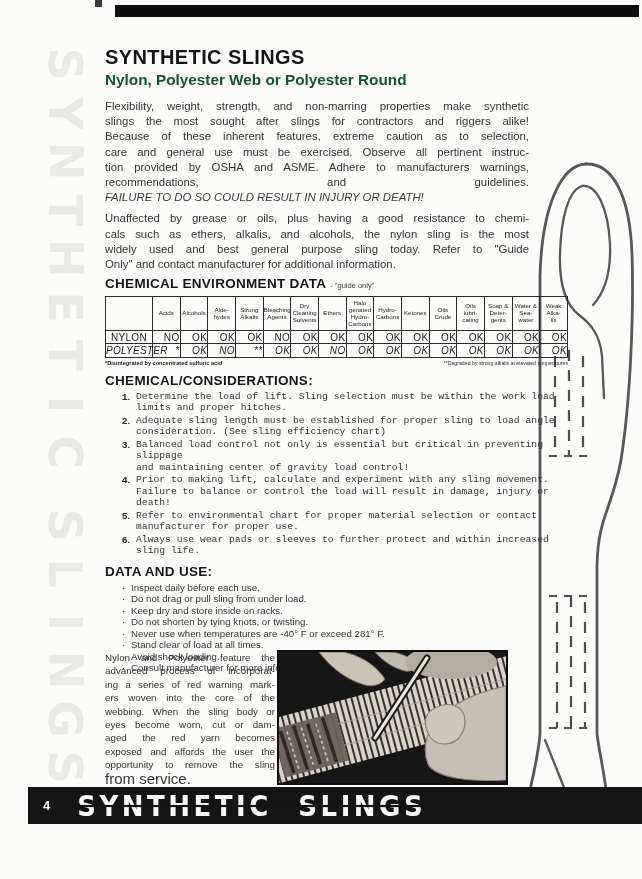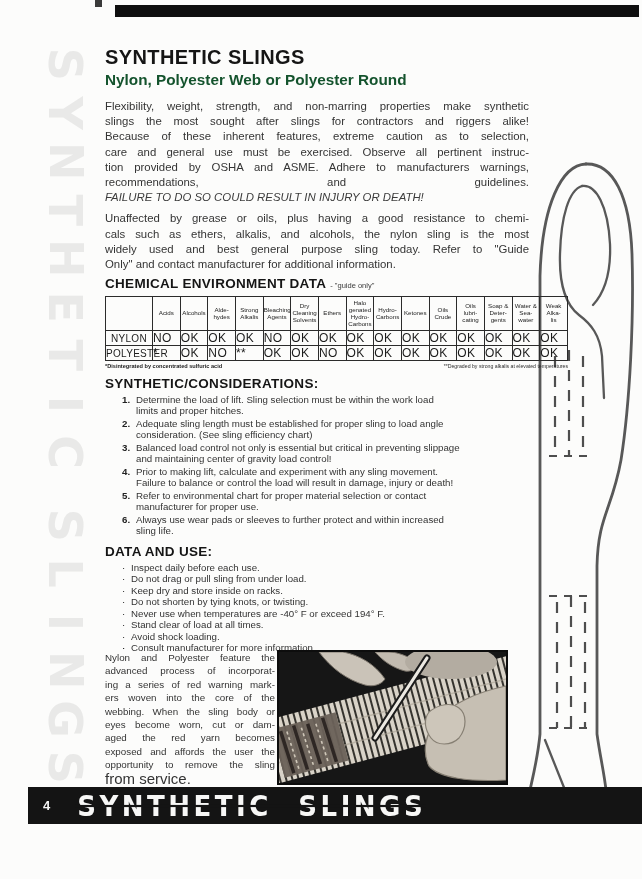--- a/index.html
+++ b/index.html
@@ -33,31 +33,31 @@
   .chem-head{margin-top:4px;display:flex;align-items:baseline;text-align:right;}
   .chem-head .h{font-size:13.5px;font-weight:700;letter-spacing:.3px;color:#151515;}
   .chem-head .note{font-size:7.5px;color:#3a3a3a;margin-left:4px;}
 
   table.chem{margin-top:5px;width:463px;border-collapse:collapse;table-layout:fixed;border:1.5px solid #1c1c1c;}
   table.chem col.lbl{width:47px;}
   table.chem th,table.chem td{border:1px solid #2b2b2b;padding:0;}
   th.colh{font-weight:400;font-size:6.2px;line-height:6.9px;text-align:center;vertical-align:middle;
           white-space:pre-line;height:33px;color:#222;}
   th.rowh{font-weight:400;font-size:10px;letter-spacing:.3px;text-align:center;padding-right:3px;color:#1c1c1c;}
-  td.val{font-size:12px;text-align:left;color:#1c1c1c;height:12px;letter-spacing:.4px;}
-  tr.r2 td.val,tr.r2 th{height:13px;}
+  td.val{font-size:10px;text-align:right;color:#1c1c1c;height:12px;letter-spacing:.4px;}
+  tr.r2 td.val,tr.r2 th{height:13px;font-style:italic;}
   .footnotes{width:463px;display:flex;justify-content:space-between;margin-top:1.5px;}
   .fn-l{font-size:5.6px;font-weight:700;color:#222;}
   .fn-r{font-size:5.2px;color:#2e2e2e;}
 
   .sec-head{margin-top:7px;font-size:13.5px;font-weight:700;letter-spacing:.3px;color:#151515;}
   .numlist{margin-top:3px;width:450px;padding-left:17px;}
   .numlist .item{position:relative;padding-left:14px;margin-bottom:1px;font-size:9.7px;line-height:11.5px;color:#333;}
   .numlist .num{position:absolute;left:0;top:0;font-weight:700;color:#222;}
-  .numlist .txt{white-space:pre-line;display:block;}
+  .numlist .txt{white-space:pre-line;display:block;font-family:Liberation Mono, monospace;}
 
   .dotlist{margin-top:3px;width:450px;padding-left:17px;}
   .dotlist .item{position:relative;padding-left:9px;font-size:9.7px;line-height:11.5px;color:#333;}
   .dotlist .dot{position:absolute;left:0;top:0;color:#222;}
 
   .closing{position:absolute;left:105px;top:651px;width:170px;font-size:9.8px;line-height:13.4px;color:#343434;}
   .closing .para{width:170px;font-size:9.8px;line-height:13.4px;}
   .closing .para-last{width:170px;font-size:15px;line-height:13.4px;}
 
   .photo{position:absolute;left:277px;top:650px;width:227px;height:131px;border:2px solid #0d0d0d;background:#161616;}
@@ -234,21 +234,21 @@
         <td class="val">OK</td>
         <td class="val">OK</td>
       </tr>
     </tbody>
       </table>
     <div class="footnotes">
       <span class="fn-l">*Disintegrated by concentrated sulfuric acid</span>
       <span class="fn-r">**Degraded by strong alkalis at elevated temperatures</span>
     </div>
 
-    <div class="sec-head">SYNTHETIC/CONSIDERATIONS:</div>
+    <div class="sec-head">CHEMICAL/CONSIDERATIONS:</div>
     <div class="numlist">
       <div class="item">
         <span class="num">1.</span>
         <span class="txt">Determine the load of lift.  Sling selection must be within the work load
 limits and proper hitches.</span>
         </div>
       <div class="item">
         <span class="num">2.</span>
         <span class="txt">Adequate sling length must be established for proper sling to load angle
 consideration.  (See sling efficiency chart)</span>
@@ -274,21 +274,21 @@
 sling life.</span>
         </div>
     </div>
 
     <div class="sec-head">DATA AND USE:</div>
     <div class="dotlist">
       <div class="item"><span class="dot">·</span><span>Inspect daily before each use.</span></div>
       <div class="item"><span class="dot">·</span><span>Do not drag or pull sling from under load.</span></div>
       <div class="item"><span class="dot">·</span><span>Keep dry and store inside on racks.</span></div>
       <div class="item"><span class="dot">·</span><span>Do not shorten by tying knots, or twisting.</span></div>
-      <div class="item"><span class="dot">·</span><span>Never use when temperatures are -40° F or exceed 194° F.</span></div>
+      <div class="item"><span class="dot">·</span><span>Never use when temperatures are -40° F or exceed 281° F.</span></div>
       <div class="item"><span class="dot">·</span><span>Stand clear of load at all times.</span></div>
       <div class="item"><span class="dot">·</span><span>Avoid shock loading.</span></div>
       <div class="item"><span class="dot">·</span></div>
       <div class="item"><span class="dot">·</span><span>Consult manufacturer for more information.</span></div>
     </div>
   </div>
 
   <div class="closing">
     <div class="para">Nylon and Polyester feature the
 advanced process of incorporat-

